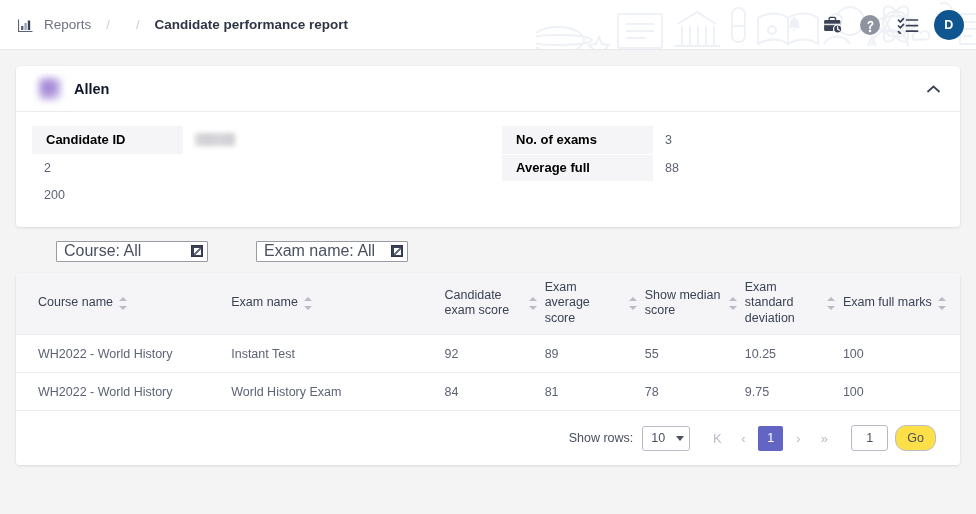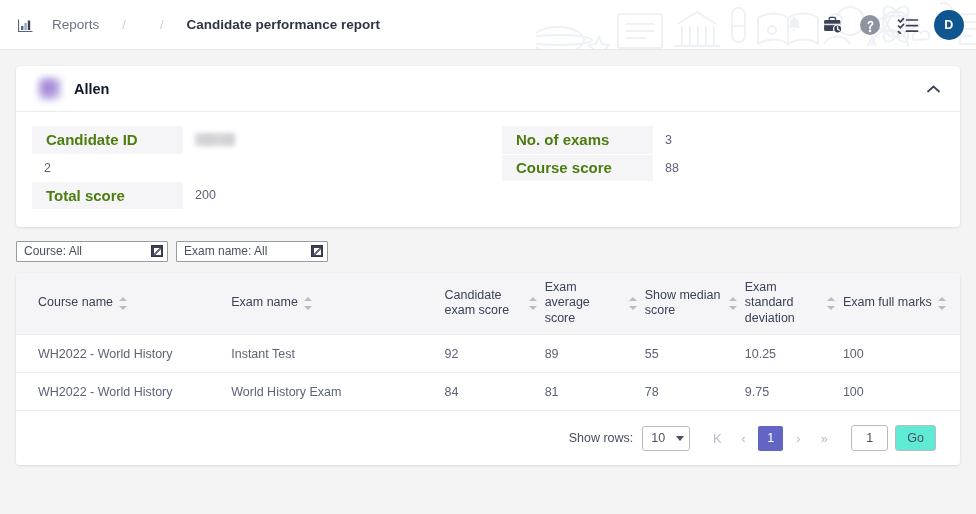--- a/index.html
+++ b/index.html
@@ -36,21 +36,21 @@
     top: 0;
     width: 440px;
     height: 50px;
     pointer-events: none;
     opacity: 1;
   }
 
   .breadcrumb {
     display: flex;
     align-items: center;
-    gap: 12px;
+    gap: 4px;
     position: relative;
     z-index: 3;
     white-space: nowrap;
   }
 
   .bc-chart-icon {
     display: inline-block;
     width: 15px;
     height: 13px;
     margin-right: 7px;
@@ -174,22 +174,22 @@
     height: 27.5px;
     align-items: stretch;
   }
   .info-row + .info-row { border-top: 1px solid #ffffff; }
 
   .info-label {
     width: 151px;
     flex: none;
     background: #f5f5f7;
     font-weight: bold;
-    font-size: 15px;
-    color: #4d7c0f;
+    font-size: 13px;
+    color: #000000;
     display: flex;
     align-items: center;
     padding-left: 14px;
   }
 
   .info-value {
     flex: 1;
     display: flex;
     align-items: center;
     padding-left: 12px;
@@ -217,23 +217,24 @@
 
   .filter-select {
     width: 152px;
     height: 21px;
     background: #ffffff;
     border: 1px solid #9a9aa3;
     border-radius: 1px;
     display: flex;
     align-items: center;
     padding: 0 4px 0 7px;
-    font-size: 12px;
+    font-size: 16px;
     color: #4a5060;
     cursor: pointer;
+    margin-left: 40px;
   }
   .filter-select .fl-label { flex: 1; }
 
   .broken-img-icon {
     width: 12px;
     height: 12px;
     flex: none;
     background: #3d4356;
     border: 1px solid #2f3545;
     position: relative;
@@ -392,22 +393,22 @@
     text-align: center;
     margin-left: 14px;
     font-family: "Liberation Sans", sans-serif;
   }
 
   .pg-go {
     height: 26px;
     padding: 0 11px;
     margin-left: 7px;
     border: 1px solid #b9bcc6;
-    border-radius: 3px;
-    background: #5eead4;
+    border-radius: 11px;
+    background: #fde047;
     font-size: 12.5px;
     color: #4a5060;
     cursor: pointer;
     font-family: "Liberation Sans", sans-serif;
   }
 </style>
 </head>
 <body>
 
 <div class="topbar">
@@ -516,32 +517,31 @@
           <div class="info-row">
             <div class="info-label">Candidate ID</div>
             <div class="info-value">
               <span class="redacted short"></span>
             </div>
           </div>
           <div class="info-row">
             <div class="info-value">2</div>
           </div>
           <div class="info-row">
-            <div class="info-label">Total score</div>
             <div class="info-value">200</div>
           </div>
         </div>
 
         <div class="info-col right">
           <div class="info-row">
             <div class="info-label">No. of exams</div>
             <div class="info-value">3</div>
           </div>
           <div class="info-row">
-            <div class="info-label">Course score</div>
+            <div class="info-label">Average full</div>
             <div class="info-value">88</div>
           </div>
         </div>
 
       </div>
     </div>
   </div>
 
   <div class="filters">
     <div class="filter-select">

